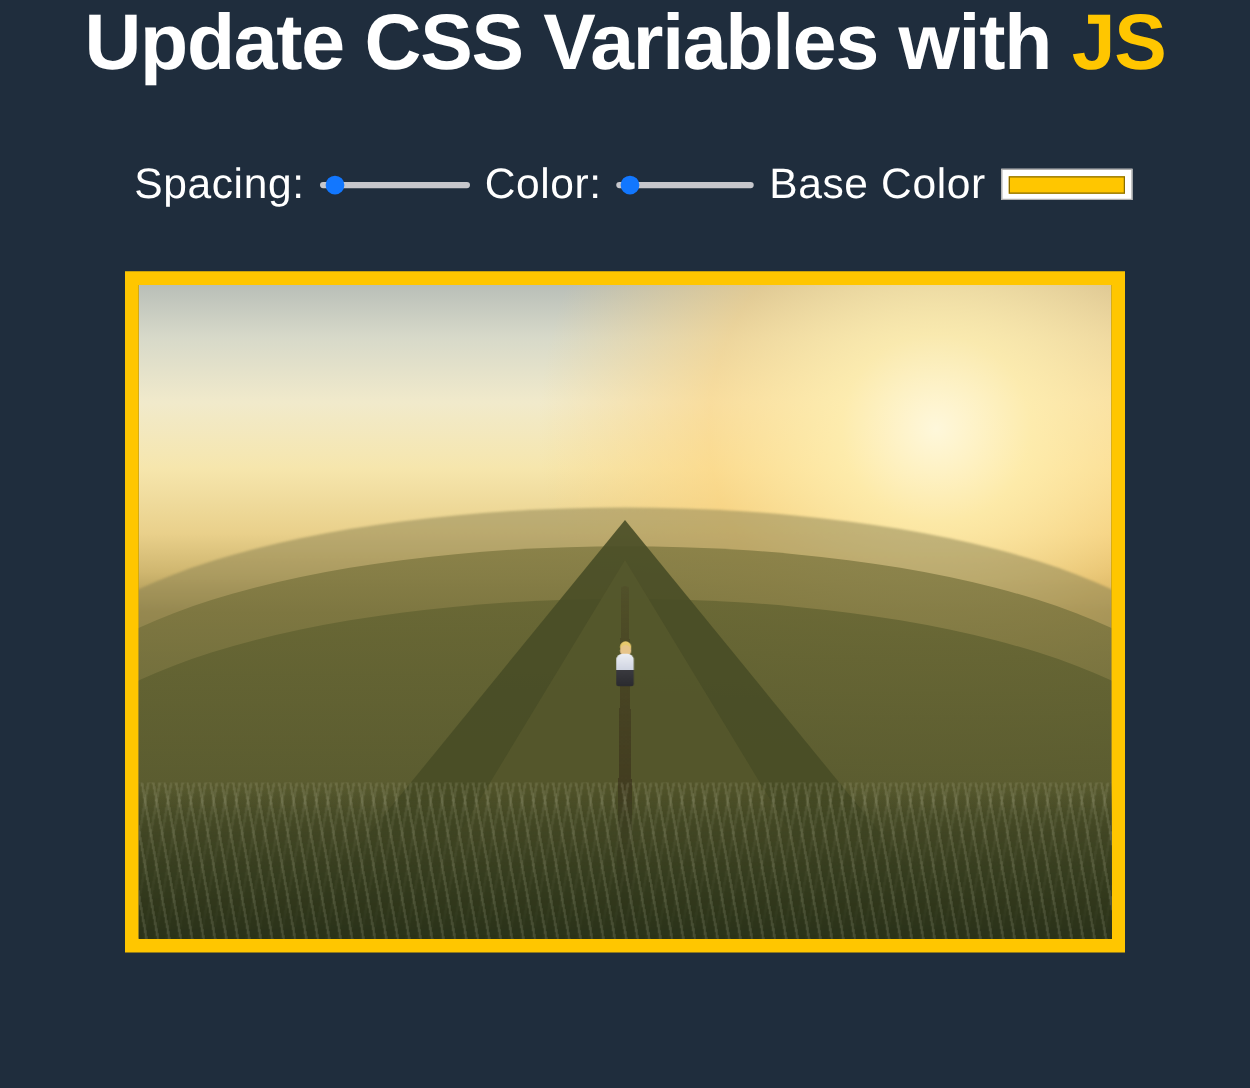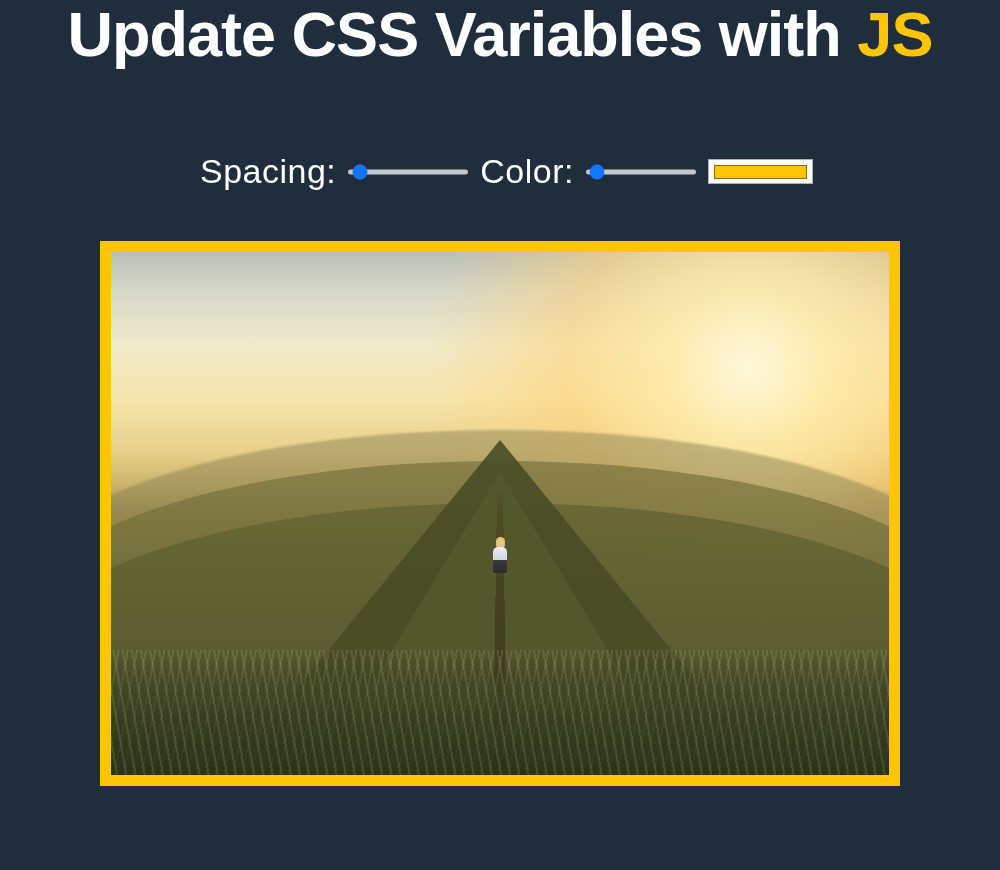--- a/index.html
+++ b/index.html
@@ -15,21 +15,21 @@
       color: #ffffff;
       text-align: center;
       overflow: hidden;
     }
     h1.title {
       font-size: 63px;
       font-weight: 700;
       letter-spacing: -1px;
       line-height: 1.08;
       padding-top: 0px;
-      margin-bottom: 84px;
+      margin-bottom: 60px;
     }
     h1.title .accent {
       color: #ffc600;
     }
     .controls {
       font-size: 34px;
       font-weight: 300;
       display: flex;
       justify-content: center;
       align-items: center;
@@ -209,20 +209,21 @@
     <div class="track"></div>
     <div class="thumb"></div>
   </div>
 
   <span class="label">Color:</span>
   <div class="slider blur">
     <div class="track"></div>
     <div class="thumb"></div>
   </div>
 
+  <span class="label">Base Color</span>
   <div class="swatch-wrap">
     <div class="swatch"></div>
   </div>
 </div>
 
 <div class="hero" aria-label="Hiker walking along a sunlit mountain ridge at golden hour">
   <div class="ridge r1"></div>
   <div class="ridge r2"></div>
   <div class="ridge r3"></div>
   <div class="wedge"></div>

